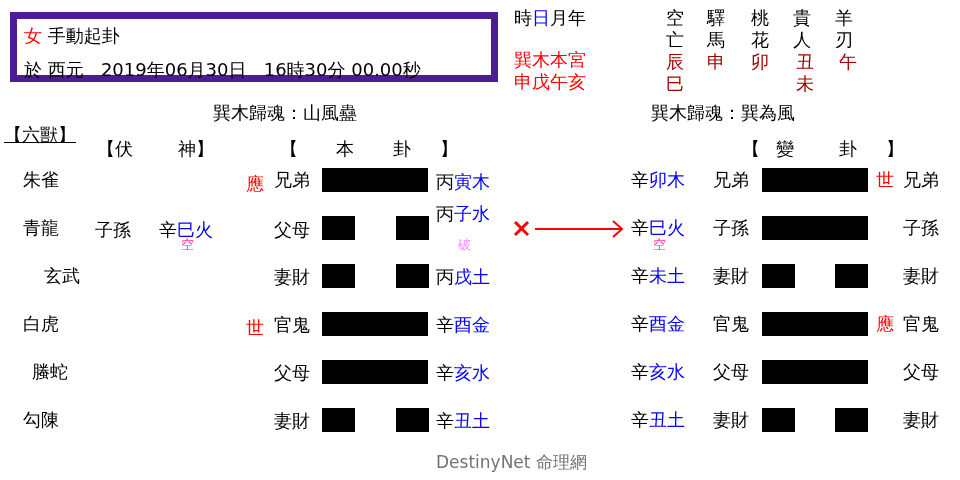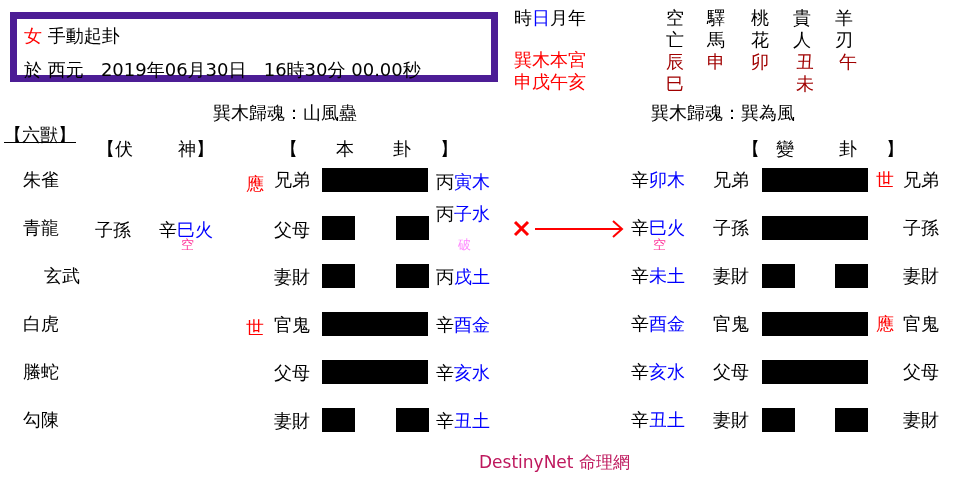--- a/index.html
+++ b/index.html
@@ -5,21 +5,21 @@
   html, body { margin:0; padding:0; background:#ffffff; }
   body { width:960px; height:480px; position:relative; overflow:hidden;
          font-family:"DejaVu Sans","Liberation Sans",sans-serif; color:#000; }
   .abs { position:absolute; white-space:nowrap; }
   .t18 { font-size:18px; line-height:22px; }
   .red { color:#ff0000; }
   .blue { color:#0000ff; }
   .dred { color:#a00000; }
   .pink { color:#ff3399; }
   .lpink { color:#ff88ff; }
-  .gray { color:#be185d;margin-left:43px; }
+  .gray { color:#737373; }
 
   #info-box { left:10px; top:12px; width:488px; height:70px; border:7px solid #4c1d95; box-sizing:border-box; }
   #info-box .l1 { position:absolute; left:7px; top:6px; }
   #info-box .l2 { position:absolute; left:7px; top:40px; }
 
   .bar { position:absolute; background:#000; height:24px; }
   .yang { width:106px; }
   .yin { width:33px; }
 
   .sub { position:absolute; font-size:13px; line-height:14px; }
@@ -148,21 +148,21 @@
   <div class="bar yang" style="left:322px; top:312px;"></div>
   <div class="abs t18" style="left:436px; top:314px;"><span>辛</span><span class="blue">酉金</span></div>
   <div class="abs t18" style="left:631px; top:313px;"><span>辛</span><span class="blue">酉金</span></div>
   <div class="abs t18" style="left:713px; top:313px;">官鬼</div>
   <div class="bar yang" style="left:762px; top:312px;"></div>
   <div class="abs t18 red" style="left:876px; top:313px;">應</div>
   <div class="abs t18" style="left:903px; top:313px;">官鬼</div>
 </div>
 
 <div>
-  <div class="abs t18" style="left:23px; top:361px;">螣蛇</div>
+  <div class="abs t18" style="left:32px; top:361px;">螣蛇</div>
   <div class="abs t18" style="left:274px; top:362px;">父母</div>
   <div class="bar yang" style="left:322px; top:360px;"></div>
   <div class="abs t18" style="left:436px; top:362px;"><span>辛</span><span class="blue">亥水</span></div>
   <div class="abs t18" style="left:631px; top:361px;"><span>辛</span><span class="blue">亥水</span></div>
   <div class="abs t18" style="left:713px; top:361px;">父母</div>
   <div class="bar yang" style="left:762px; top:360px;"></div>
   <div class="abs t18" style="left:903px; top:361px;">父母</div>
 </div>
 
 <div>

